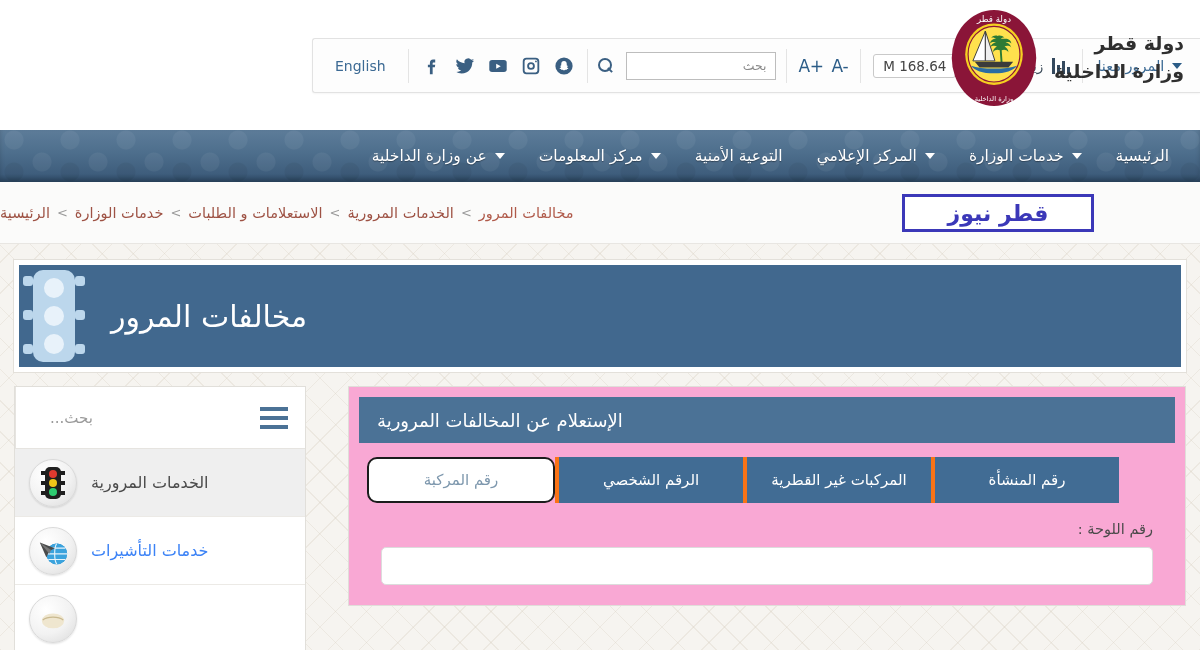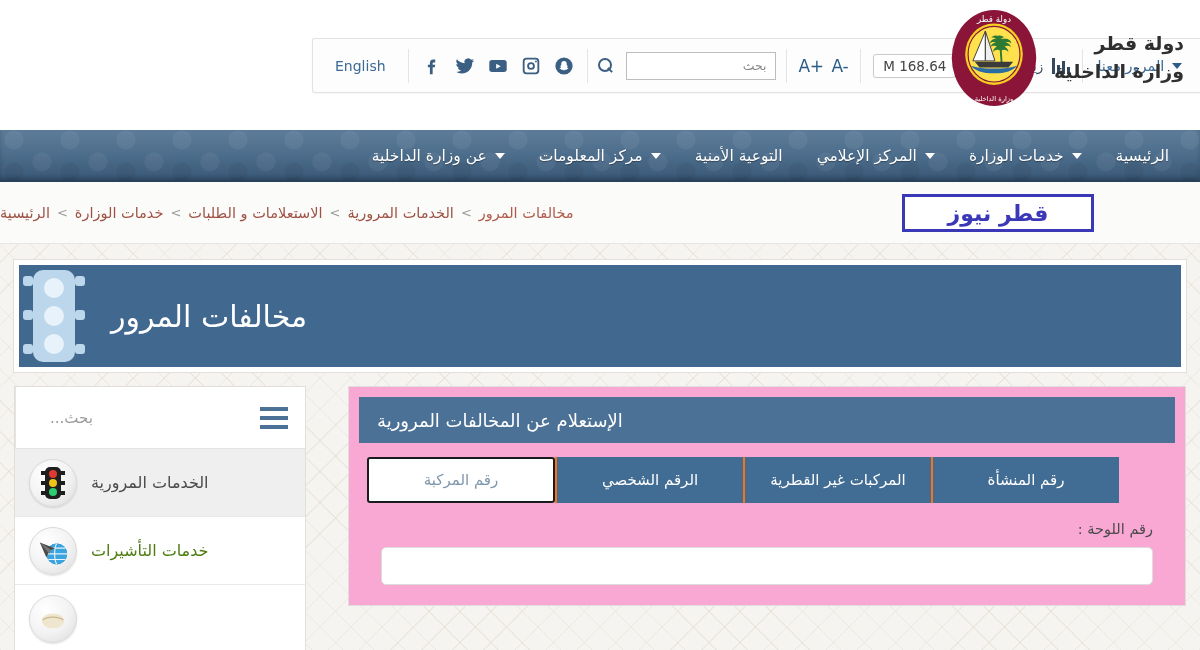--- a/index.html
+++ b/index.html
@@ -286,27 +286,27 @@
     align-items: center;
     justify-content: center;
     background: #3f6party;
     font-size: 15px;
     cursor: pointer;
     white-space: nowrap;
   }
   .tab.inactive {
     background: #416c94;
     color: #ffffff;
-    border-left: 2px solid #f97316;
+    border-left: 4px solid #f97316;
   }
   .tab.active {
     background: #ffffff;
     color: #7d97ad;
     border: 2px solid #1c1c1c;
-    border-radius: 3px;
+    border-radius: 10px;
   }
 
   .field-block { padding: 18px 22px 0 22px; }
   .field-label {
     font-size: 14.5px;
     color: #4a4a4a;
     text-align: right;
     margin-bottom: 10px;
   }
   .field-input {
@@ -376,21 +376,21 @@
     height: 68px;
     display: flex;
     flex-direction: row-reverse;
     align-items: center;
     padding: 0 14px;
     gap: 14px;
     border-bottom: 1px solid #eceae6;
     cursor: pointer;
   }
   .sb-item.active { background: #efefef; }
-  .sb-item-label { font-size: 16px; color: #4d7c0f; }
+  .sb-item-label { font-size: 16px; color: #3b82f6; }
   .sb-item.active .sb-item-label { color: #4b4b4b; }
   .sb-icon {
     width: 48px; height: 48px; border-radius: 50%;
     background: radial-gradient(circle at 35% 30%, #ffffff 0%, #f2f2f2 55%, #d9d9d9 100%);
     border: 1px solid #dadada;
     display: flex; align-items: center; justify-content: center;
     box-shadow: 0 1px 2px rgba(0,0,0,0.12);
     flex: none;
   }
 </style>

